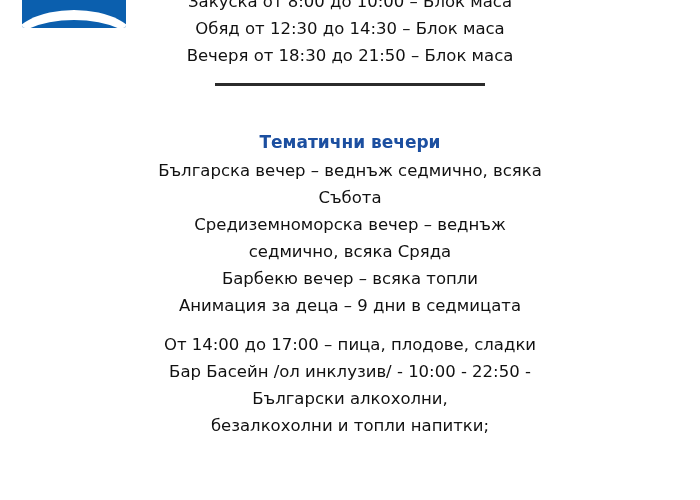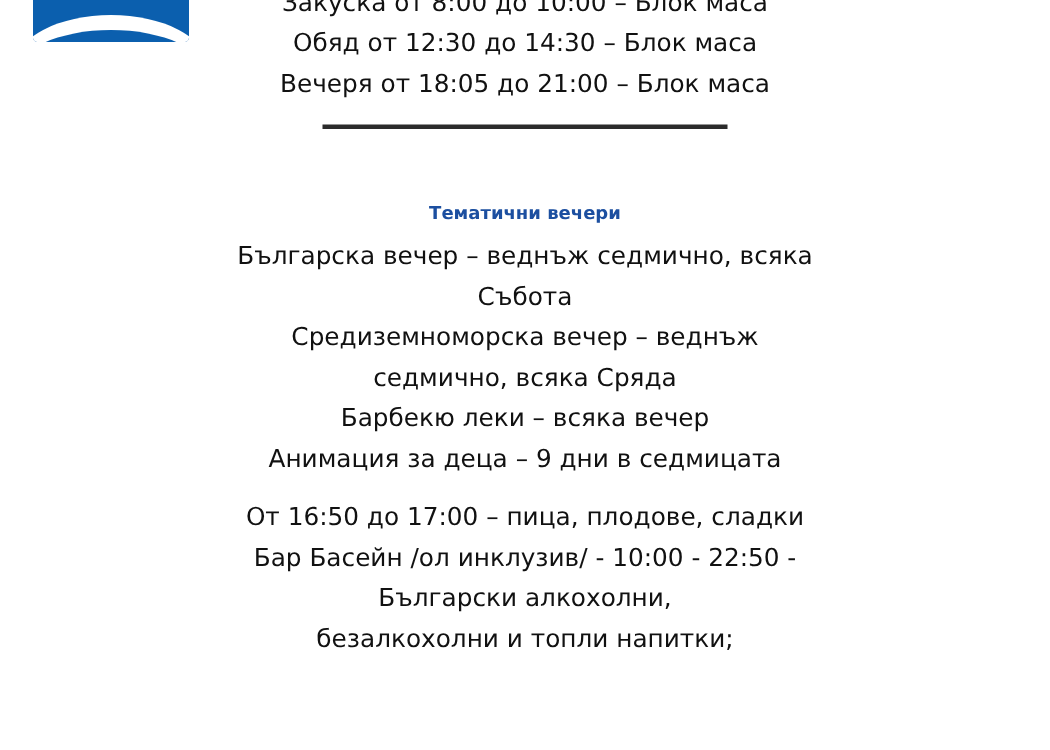--- a/index.html
+++ b/index.html
@@ -60,21 +60,21 @@
     color: #111111;
     line-height: 27px;
     white-space: nowrap;
   }
   .line.wrap {
     white-space: normal;
   }
 
   .heading {
     font-family: "DejaVu Sans", sans-serif;
-    font-size: 12px;
+    font-size: 17px;
     font-weight: bold;
     color: #1c4fa0;
     line-height: 30px;
     margin-top: 41px;
   }
 
   .divider {
     width: 270px;
     height: 3px;
     background: #2b2b2b;
@@ -91,34 +91,34 @@
 
   <div class="logo-wave"></div>
   <div class="logo-wave2"></div>
 </div>
 
 <div class="content">
 
   <div class="block">
     <div class="line">Закуска от 8:00 до 10:00 – Блок маса</div>
     <div class="line">Обяд от 12:30 до 14:30 – Блок маса</div>
-    <div class="line">Вечеря от 18:05 до 21:00 – Блок маса</div>
+    <div class="line">Вечеря от 18:30 до 21:50 – Блок маса</div>
   </div>
 
   <div class="divider"></div>
 
   <div class="block">
     <div class="heading">Тематични вечери</div>
     <div class="line wrap">Българска вечер – веднъж седмично, всяка Събота</div>
     <div class="line wrap">Средиземноморска вечер – веднъж седмично, всяка Сряда</div>
-    <div class="line wrap">Барбекю леки – всяка вечер</div>
+    <div class="line wrap">Барбекю вечер – всяка топли</div>
     <div class="line wrap">Анимация за деца – 9 дни в седмицата</div>
   </div>
 
   <div class="gap-md"></div>
 
   <div class="block">
-    <div class="line wrap">От 16:50 до 17:00 – пица, плодове, сладки</div>
+    <div class="line wrap">От 14:00 до 17:00 – пица, плодове, сладки</div>
     <div class="line wrap">Бар Басейн /ол инклузив/ - 10:00 - 22:50 - Български алкохолни,</div>
     <div class="line wrap">безалкохолни и топли напитки;</div>
   </div>
 
 </div>
 
 </body></html>

